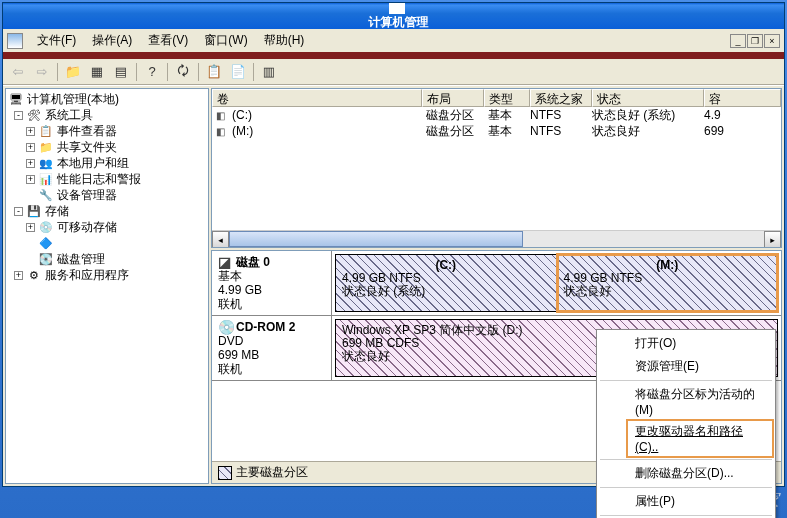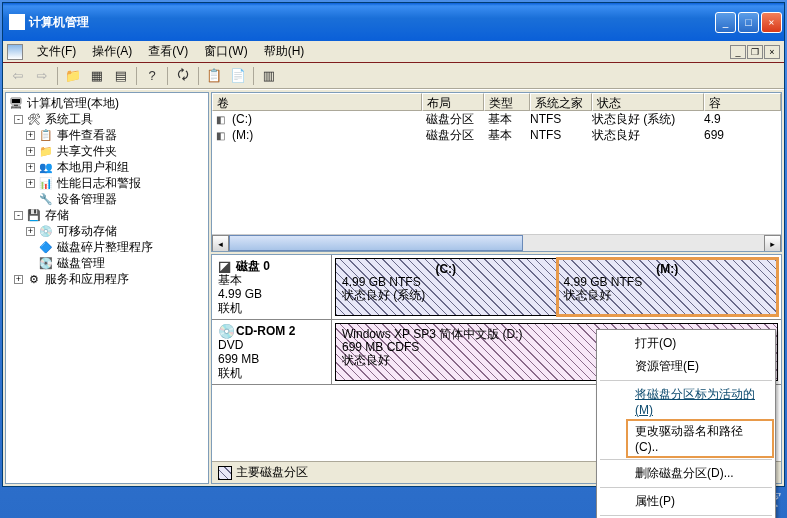--- a/index.html
+++ b/index.html
@@ -16,26 +16,27 @@
   position: absolute;
   top: 2px; left: 2px;
   width: 783px;
   height: 485px;
   background: #ece9d8;
   border: 1px solid #003c74;
   display: flex;
   flex-direction: column;
 }
 .titlebar {
-  height: 38px;
+  height: 26px;
   background: linear-gradient(to bottom, #0a5fd8 0%, #3b8ef2 8%, #1a6fd8 40%, #0a5fd8 100%);
   display: flex;
   align-items: center;
-  padding: 0 2px 0 6px;
+  padding: 0 2px 0 12px;
   color: #fff;
+  flex-direction: column;
 }
 .titlebar-icon {
   width: 16px; height: 16px;
   background: #fff;
   margin-right: 4px;
   display: inline-flex;
   align-items: center;
   justify-content: center;
   font-size: 10px;
 }
@@ -50,23 +51,23 @@
   font-family: Tahoma;
   font-weight: bold;
   font-size: 11px;
   display: flex;
   align-items: center;
   justify-content: center;
   cursor: pointer;
 }
 .tb-btn.close { background: linear-gradient(to bottom, #f4805a, #d83a1a); }
 .menubar {
-  height: 22px;
+  height: 30px;
   background: #ece9d8;
-  border-bottom: 1px solid #7f1d1d;
+  border-bottom: 7px solid #7f1d1d;
   display: flex;
   align-items: center;
   padding: 0 4px;
 }
 .menubar-icon {
   width: 16px; height: 16px;
   margin-right: 6px;
   display: inline-block;
   background: linear-gradient(#8ab8e8,#fff);
   border: 1px solid #888;
@@ -276,22 +277,22 @@
   border: 1px solid #888;
   box-shadow: 2px 2px 3px rgba(0,0,0,0.3);
   padding: 2px;
   z-index: 100;
 }
 .ctx-item {
   padding: 3px 8px;
   cursor: pointer;
   margin-left: 28px;
 }
-.ctx-item.disabled { color: #0c4a6e; cursor: default; text-decoration: underline; }
-.ctx-item.highlighted { outline: 2px solid #e89a4a; outline-offset: -1px; }
+.ctx-item.disabled { color: #000000; cursor: default; }
+.ctx-item.highlighted { outline: 2px solid #e89a4a; outline-offset: -1px; text-decoration: underline; }
 .ctx-sep { height: 1px; background: #ccc; margin: 2px 1px; }
 .watermark {
   position: absolute;
   bottom: 6px; right: 8px;
   color: rgba(255,255,255,0.7);
   font-size: 18px;
   font-style: italic;
   pointer-events: none;
 }
 </style>
@@ -392,21 +393,20 @@
       </div>
       <div class="tree-node">
         <span class="tree-spacer" style="width:18px"></span>
         <span class="tree-toggle">+</span>
         <span class="tree-icon">💿</span>
         <span class="tree-label">可移动存储</span>
       </div>
       <div class="tree-node">
         <span class="tree-spacer" style="width:30px"></span>
         <span class="tree-icon">🔷</span>
-        <span class="tree-label">磁盘碎片整理程序</span>
       </div>
       <div class="tree-node">
         <span class="tree-spacer" style="width:30px"></span>
         <span class="tree-icon">💽</span>
         <span class="tree-label">磁盘管理</span>
       </div>
       <div class="tree-node">
         <span class="tree-spacer" style="width:6px"></span>
         <span class="tree-toggle">+</span>
         <span class="tree-icon">⚙</span>

